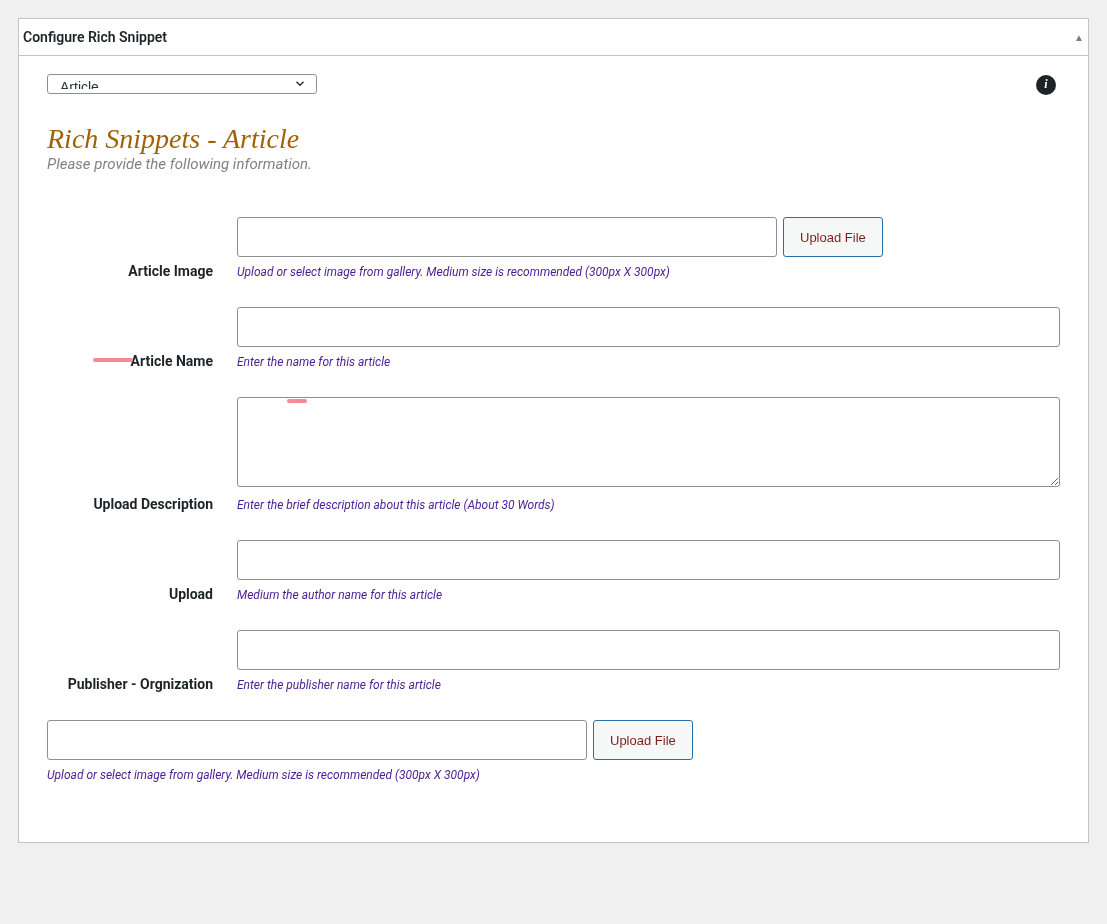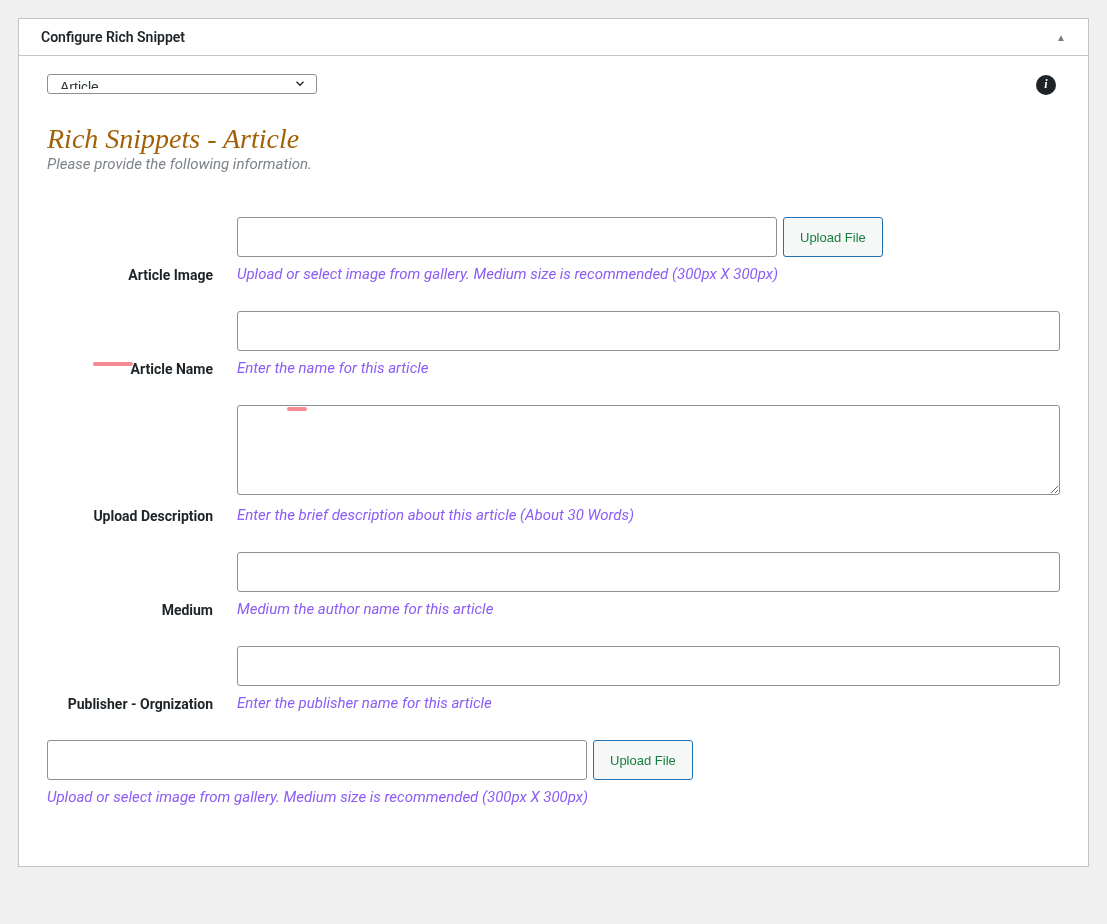--- a/index.html
+++ b/index.html
@@ -12,21 +12,21 @@
     }
     .panel {
       background: #fff;
       border: 1px solid #c3c4c7;
       max-width: 1075px;
     }
     .panel-header {
       display: flex;
       justify-content: space-between;
       align-items: center;
-      padding: 10px 22px;
+      padding: 10px 4px;
       border-bottom: 1px solid #c3c4c7;
       cursor: pointer;
     }
     .panel-header h2 {
       font-size: 14px;
       font-weight: 600;
       color: #1d2327;
     }
     .panel-header .caret {
       color: #787c82;
@@ -129,30 +129,30 @@
       color: #2c3338;
     }
     .text-input { height: 40px; }
     .text-area { height: 90px; resize: both; font-family: inherit; }
     .input-row.compact .text-input { max-width: 540px; }
     .btn-secondary {
       height: 40px;
       padding: 0 16px;
       border: 1px solid #2271b1;
       background: #f6f7f7;
-      color: #15803d;
+      color: #7f1d1d;
       border-radius: 3px;
       font-size: 13px;
       cursor: pointer;
     }
     .help-text {
       margin-top: 8px;
       font-style: italic;
-      color: #8b5cf6;
-      font-size: 15px;
+      color: #4c1d95;
+      font-size: 12px;
     }
     .pink-mark-1 {
       position: absolute;
       left: 46px;
       top: 51px;
       width: 40px;
       height: 4px;
       background: #f78b94;
       border-radius: 2px;
     }
@@ -218,21 +218,21 @@
     <div class="form-row">
       <div class="pink-mark-2"></div>
       <div class="form-label">Upload Description</div>
       <div class="form-field">
         <textarea class="text-area" style=""></textarea>
         <div class="help-text">Enter the brief description about this article (About 30 Words)</div>
       </div>
     </div>
 
     <div class="form-row">
-      <div class="form-label">Medium</div>
+      <div class="form-label">Upload</div>
       <div class="form-field">
         <input type="text" class="text-input" value="" style="">
         <div class="help-text">Medium the author name for this article</div>
       </div>
     </div>
 
     <div class="form-row">
       <div class="form-label">Publisher - Orgnization</div>
       <div class="form-field">
         <input type="text" class="text-input" value="" style="">

